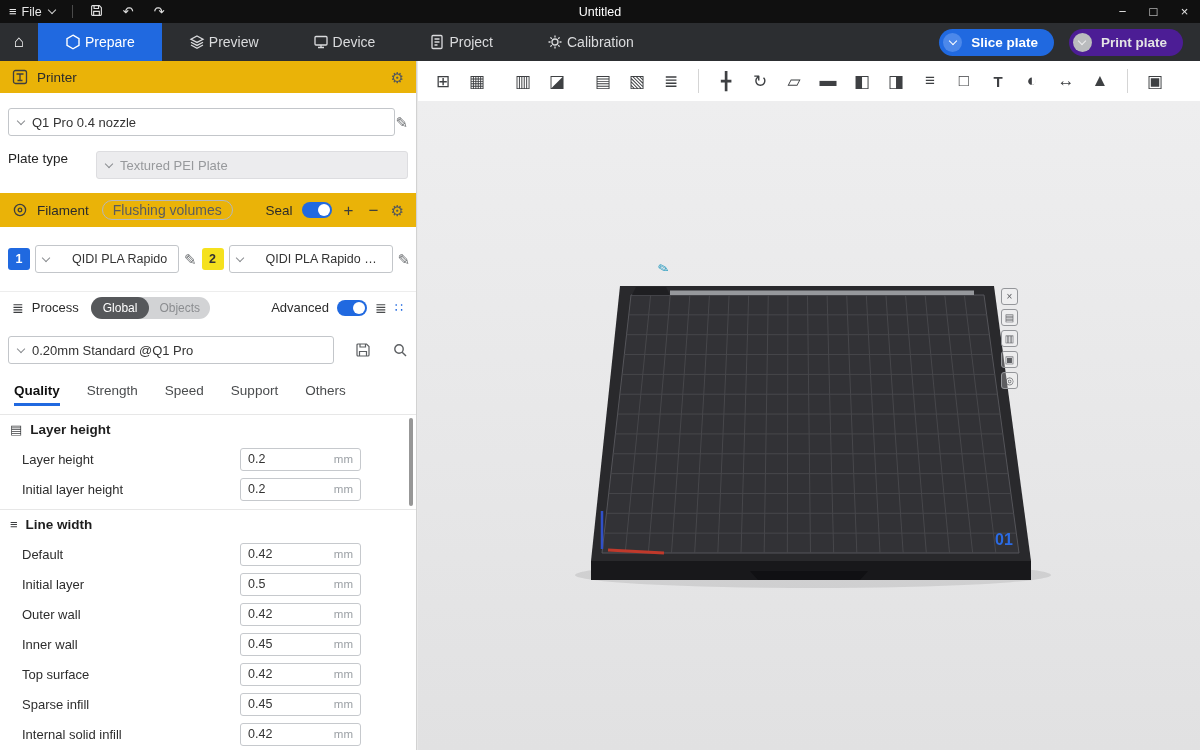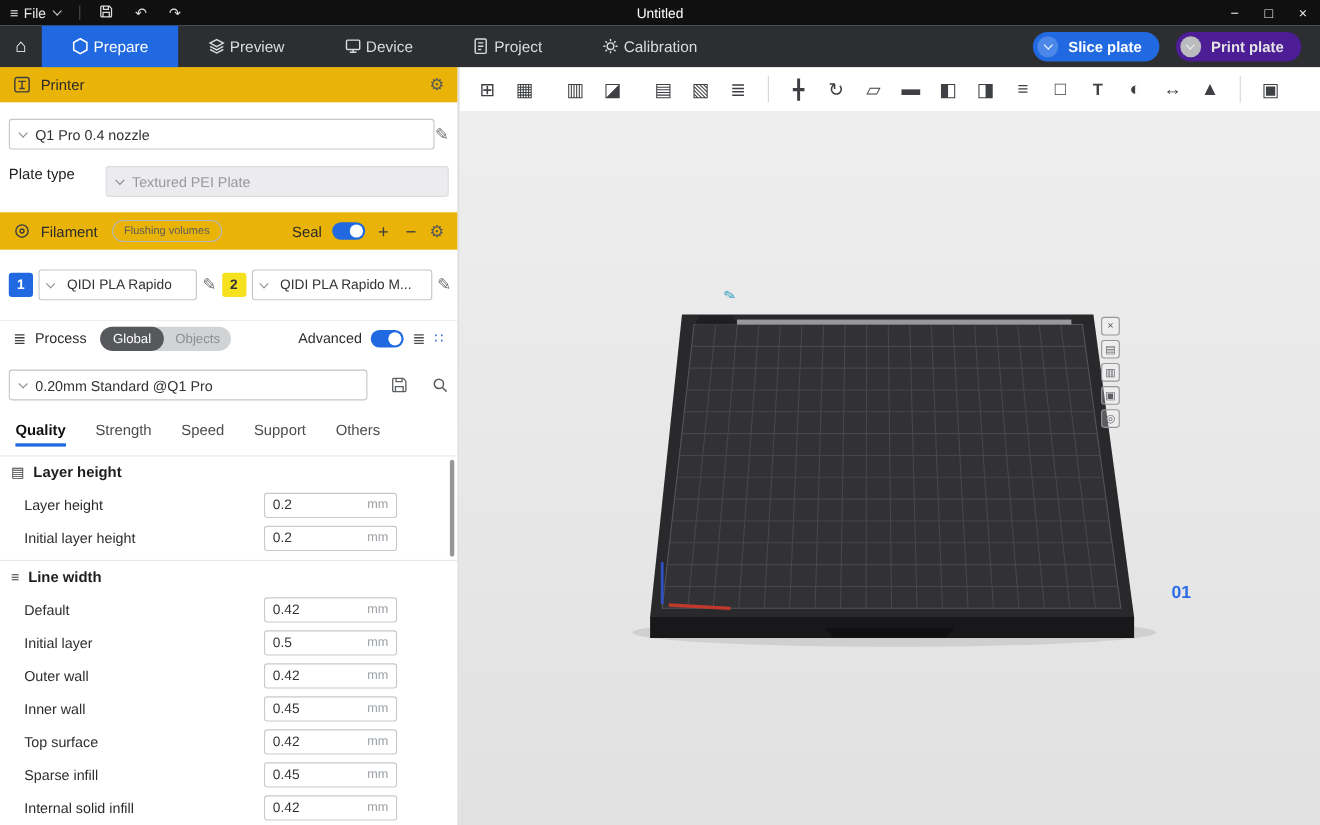--- a/index.html
+++ b/index.html
@@ -44,27 +44,27 @@
   .combo .cchev { width:6px; height:6px; border-right:1.4px solid #8a8d90; border-bottom:1.4px solid #8a8d90; transform:rotate(45deg); margin-top:-3px; flex:none; }
   .combo.gray { background:#ececee; border-color:#dddde0; color:#97999c; }
   .edit-ic { font-size:15px; color:#6b6e71; line-height:1; }
   .printer-row { margin:15px 8px 0; display:flex; align-items:center; gap:0; }
   .printer-row .combo { flex:1; }
   .plate-row { margin:15px 8px 14px; display:flex; align-items:flex-start; }
   .plate-row .lbl { width:88px; font-size:13.5px; color:#222; }
   .plate-row .combo { flex:1; }
 
   .fil-head { height:34px; }
-  .flush-pill { border:1px solid #b5b8bc; border-radius:10px; height:20px; padding:0 10px; font-size:10px; color:#5a5c5e; display:flex; align-items:center; margin-left:4px; }
+  .flush-pill { border:1px solid #b5b8bc; border-radius:10px; height:20px; padding:0 10px; font-size:14px; color:#5a5c5e; display:flex; align-items:center; margin-left:4px; }
   .toggle { width:30px; height:16px; border-radius:8px; background:#2069e0; position:relative; flex:none; }
   .toggle::after { content:""; position:absolute; right:2px; top:2px; width:12px; height:12px; border-radius:50%; background:#fff; }
   .pm { font-size:17px; color:#3a3c3e; width:16px; text-align:center; line-height:1; }
   .fil-row { margin:18px 8px; display:flex; align-items:center; gap:5px; }
   .fil-num { width:22px; height:22px; border-radius:3px; font-size:12.5px; font-weight:bold; display:flex; align-items:center; justify-content:center; flex:none; }
-  .fil-combo { width:144px; font-size:12.5px; padding:0 7px; gap:12px; flex:none; }
+  .fil-combo { width:144px; font-size:12.5px; padding:0 7px; gap:23px; flex:none; }
   .fil-combo span { overflow:hidden; text-overflow:ellipsis; white-space:nowrap; }
   .fil-combo.second { width:164px; }
 
   .proc-head { height:32px; display:flex; align-items:center; gap:8px; padding:0 12px; border-top:1px solid #ededed; }
   .proc-head .pic { font-size:14px; color:#3c3e40; }
   .seg { display:flex; align-items:center; background:#d2d3d5; border-radius:11px; height:22px; margin-left:4px; }
   .seg-global { background:#56585b; color:#fff; border-radius:11px; height:22px; padding:0 12px; font-size:12px; display:flex; align-items:center; }
   .seg-objects { color:#8b8d90; font-size:12px; padding:0 10px; }
   .adv-lbl { font-size:13px; color:#2d2d2d; }
   .list-ic { font-size:14px; color:#4a4c4e; }
@@ -93,21 +93,21 @@
   .tbi { width:26px; height:26px; margin:0 4px; display:flex; align-items:center; justify-content:center; font-size:17px; color:#3e4043; border-radius:3px; }
   .tbi.txt { font-size:15px; font-weight:bold; }
   .tbsep { width:1px; height:24px; background:#d5d5d5; margin:0 10px; flex:none; }
   .tbgap { width:12px; flex:none; }
 
   
   .viewport { position:absolute; top:101px; left:418px; right:0; bottom:0; background:linear-gradient(180deg,#eeeeef 0%, #e7e7e8 55%, #e1e1e2 100%); }
   .viewport svg.scene { position:absolute; left:0; top:0; }
   .plate-icons { position:absolute; left:583px; top:187px; display:flex; flex-direction:column; gap:4px; }
   .plate-ic { width:17px; height:17px; border:1px solid #94969a; border-radius:3px; color:#5c5e62; font-size:10px; display:flex; align-items:center; justify-content:center; background:rgba(250,250,250,.25); }
-  .plate-label { position:absolute; left:647px; top:430px; font-size:16px; font-weight:bold; color:#2b6be4;text-align:right; }
+  .plate-label { position:absolute; left:577px; top:430px; font-size:16px; font-weight:bold; color:#2b6be4;text-align:right; }
   .plate-edit { position:absolute; left:240px; top:160px; font-size:13px; color:#2a9cc0; transform:rotate(-15deg); }
 </style>
 </head>
 <body>
 
 <div class="titlebar">
   <div class="tb-title">Untitled</div>
   <div class="tb-left">
     <div class="tb-menu">
       <span class="glyph">≡</span>

